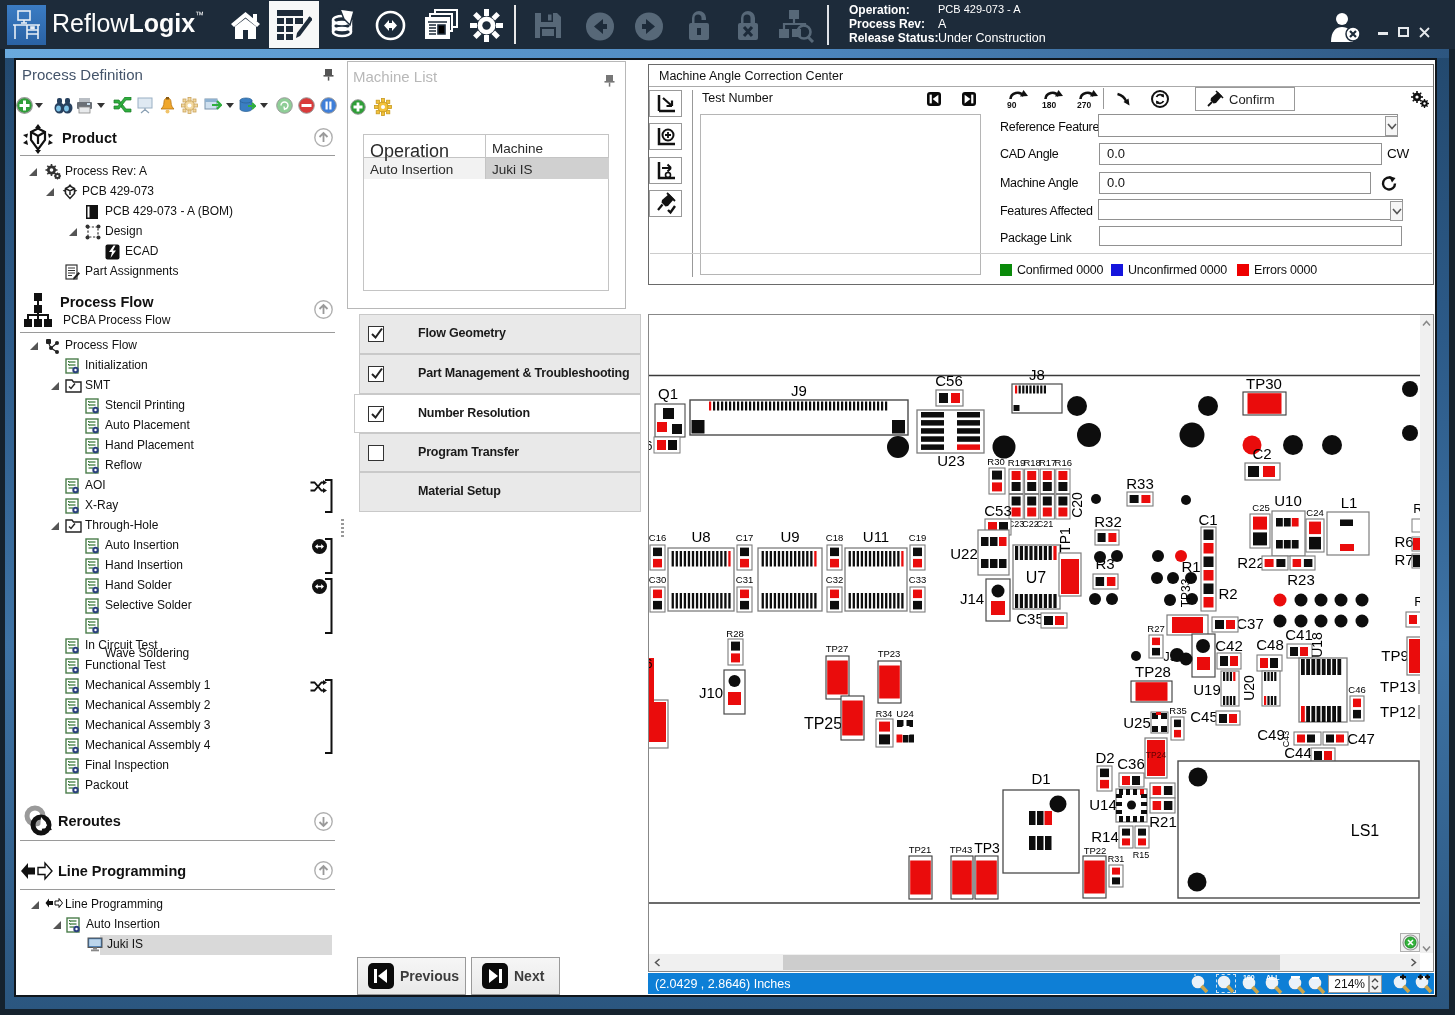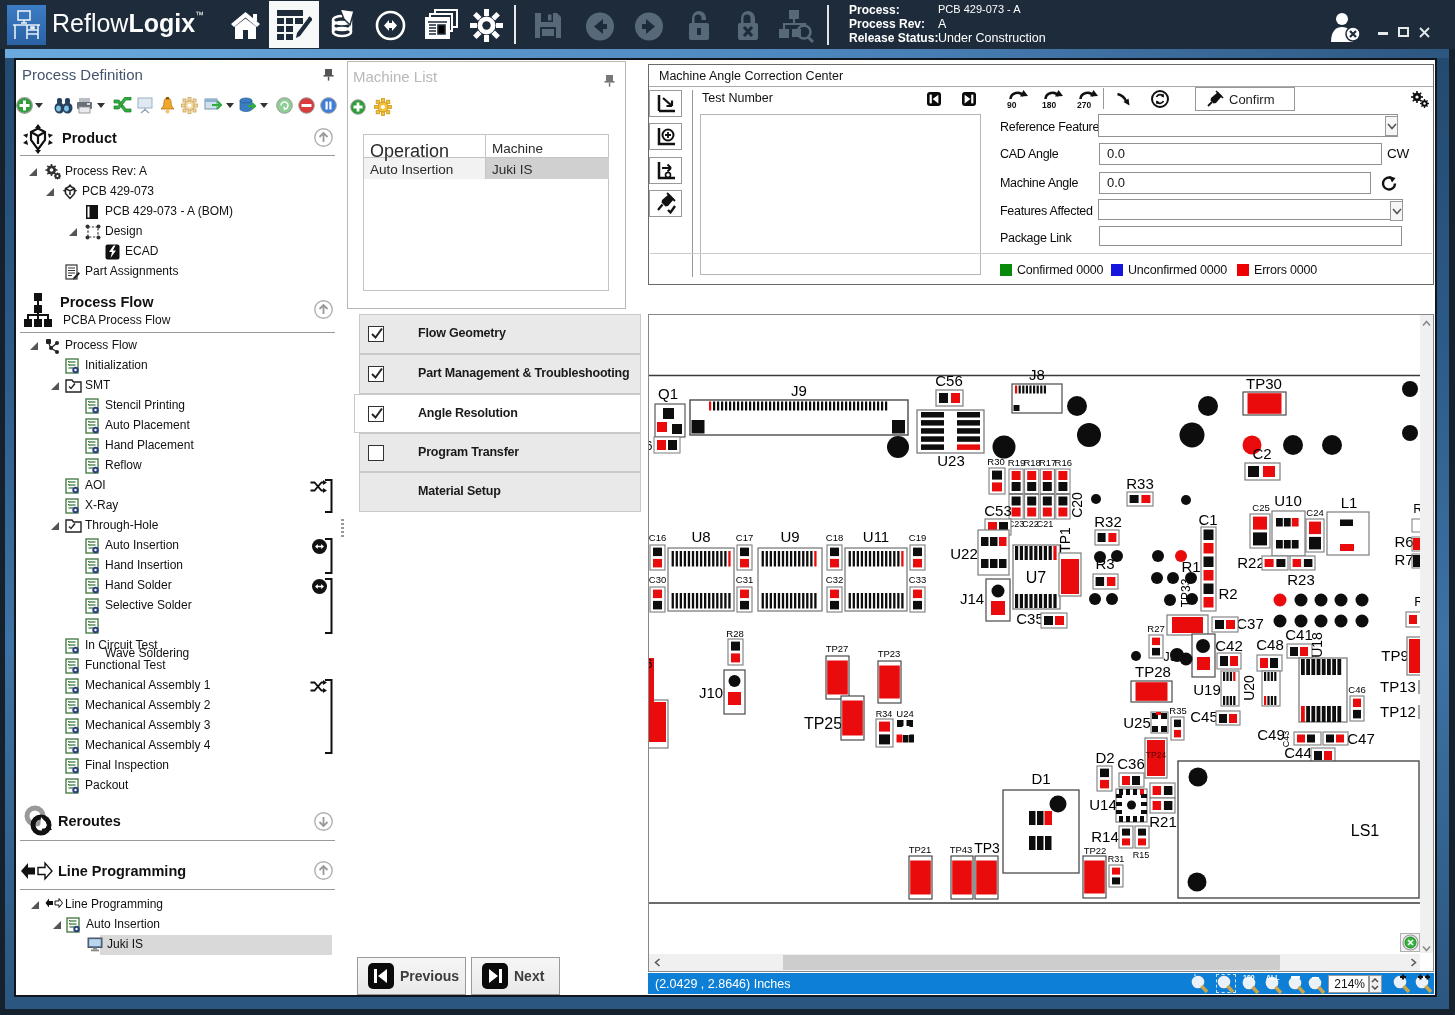--- a/index.html
+++ b/index.html
@@ -116,21 +116,21 @@
 <g fill="#576878">
       <rect x="11" y="1" width="10" height="9"></rect>
       <rect x="1" y="20" width="10" height="9"></rect>
       <rect x="14" y="20" width="9" height="8"></rect>
     </g>
 <path d="M16 10 V15 M6 20 V15 H27 V18" stroke="#576878" stroke-width="2.2" fill="none"></path>
 <circle cx="26" cy="23" r="6.5" fill="none" stroke="#576878" stroke-width="2.6"></circle>
     <line x1="30" y1="28" x2="35" y2="33" stroke="#576878" stroke-width="3"></line>
   </svg>
 <div class="abs" style="left:827px;top:5px;width:2px;height:40px;background:#dfe3e8"></div>
-<div class="abs" style="left:849px;top:3px;font-size:12px;color:#fff;font-weight:bold">Process:</div>
+<div class="abs" style="left:849px;top:3px;font-size:12px;color:#fff;font-weight:bold">Operation:</div>
 <div class="abs" style="left:938px;top:3px;font-size:11px;color:#fff">PCB 429-073 - A</div>
 <div class="abs" style="left:849px;top:17px;font-size:12px;color:#fff;font-weight:bold">Process Rev:</div>
 <div class="abs" style="left:938px;top:17px;font-size:12.5px;color:#fff">A</div>
 <div class="abs" style="left:849px;top:31px;font-size:12px;color:#fff;font-weight:bold">Release Status:</div>
 <div class="abs" style="left:938px;top:31px;font-size:12.5px;color:#fff">Under Construction</div>
 <svg class="abs" style="left:1327px;top:12px" width="36" height="30" viewBox="0 0 36 30">
 <circle cx="15" cy="7" r="6" fill="#fff"></circle>
     <path d="M4 30 C4 19 9 15 15 15 C21 15 26 19 26 30 Z" fill="#fff"></path>
 <circle cx="26" cy="22" r="7" fill="#fff" stroke="#1d2b3a" stroke-width="1.5"></circle>
 <path d="M23 19 L29 25 M29 19 L23 25" stroke="#1d2b3a" stroke-width="2.2"></path>
@@ -756,21 +756,21 @@
 <div class="abs" style="left:368px;top:366px;width:16px;height:16px;background:#fff;border:1.5px solid #333"></div>
 <svg class="abs" style="left:370px;top:367px" width="14" height="13" viewBox="0 0 14 13">
     <path d="M2 7 L5.5 10.5 L12 1.5" stroke="#222" stroke-width="2" fill="none"></path>
   </svg>
 <div class="abs" style="left:418px;top:366px;font-size:12.5px;font-weight:bold;color:#1a1a1a;letter-spacing:-0.2px">Part Management &amp; Troubleshooting</div>
 <div class="abs" style="left:354px;top:394px;width:287px;height:39px;background:#fff;border:1px solid #c9c9c9"></div>
 <div class="abs" style="left:368px;top:406px;width:16px;height:16px;background:#fff;border:1.5px solid #333"></div>
 <svg class="abs" style="left:370px;top:407px" width="14" height="13" viewBox="0 0 14 13">
     <path d="M2 7 L5.5 10.5 L12 1.5" stroke="#222" stroke-width="2" fill="none"></path>
   </svg>
-<div class="abs" style="left:418px;top:406px;font-size:12.5px;font-weight:bold;color:#1a1a1a;letter-spacing:-0.2px">Angle Resolution</div>
+<div class="abs" style="left:418px;top:406px;font-size:12.5px;font-weight:bold;color:#1a1a1a;letter-spacing:-0.2px">Number Resolution</div>
 <div class="abs" style="left:359px;top:433px;width:282px;height:39px;background:#e9e9e9;border:1px solid #c9c9c9"></div>
 <div class="abs" style="left:368px;top:445px;width:16px;height:16px;background:#fff;border:1.5px solid #333"></div>
 <div class="abs" style="left:418px;top:445px;font-size:12.5px;font-weight:bold;color:#1a1a1a;letter-spacing:-0.2px">Program Transfer</div>
 <div class="abs" style="left:359px;top:472px;width:282px;height:40px;background:#e9e9e9;border:1px solid #c9c9c9"></div>
 <div class="abs" style="left:418px;top:484px;font-size:12.5px;font-weight:bold;color:#1a1a1a;letter-spacing:-0.2px">Material Setup</div>
 <div class="abs" style="left:357px;top:957px;width:109px;height:38px;background:linear-gradient(#f6f6f6,#e9e9e9);border:1px solid #9a9a9a"></div>
 <div class="abs" style="left:368px;top:963px;width:26px;height:26px;background:#0a0a0a;border-radius:5px"></div>
 <svg class="abs" style="left:373px;top:968px" width="16" height="16" viewBox="0 0 16 16">
     <rect x="1" y="1" width="3" height="14" fill="#fff"></rect>
     <path d="M14 1 V15 L5 8 Z" fill="#fff"></path>

